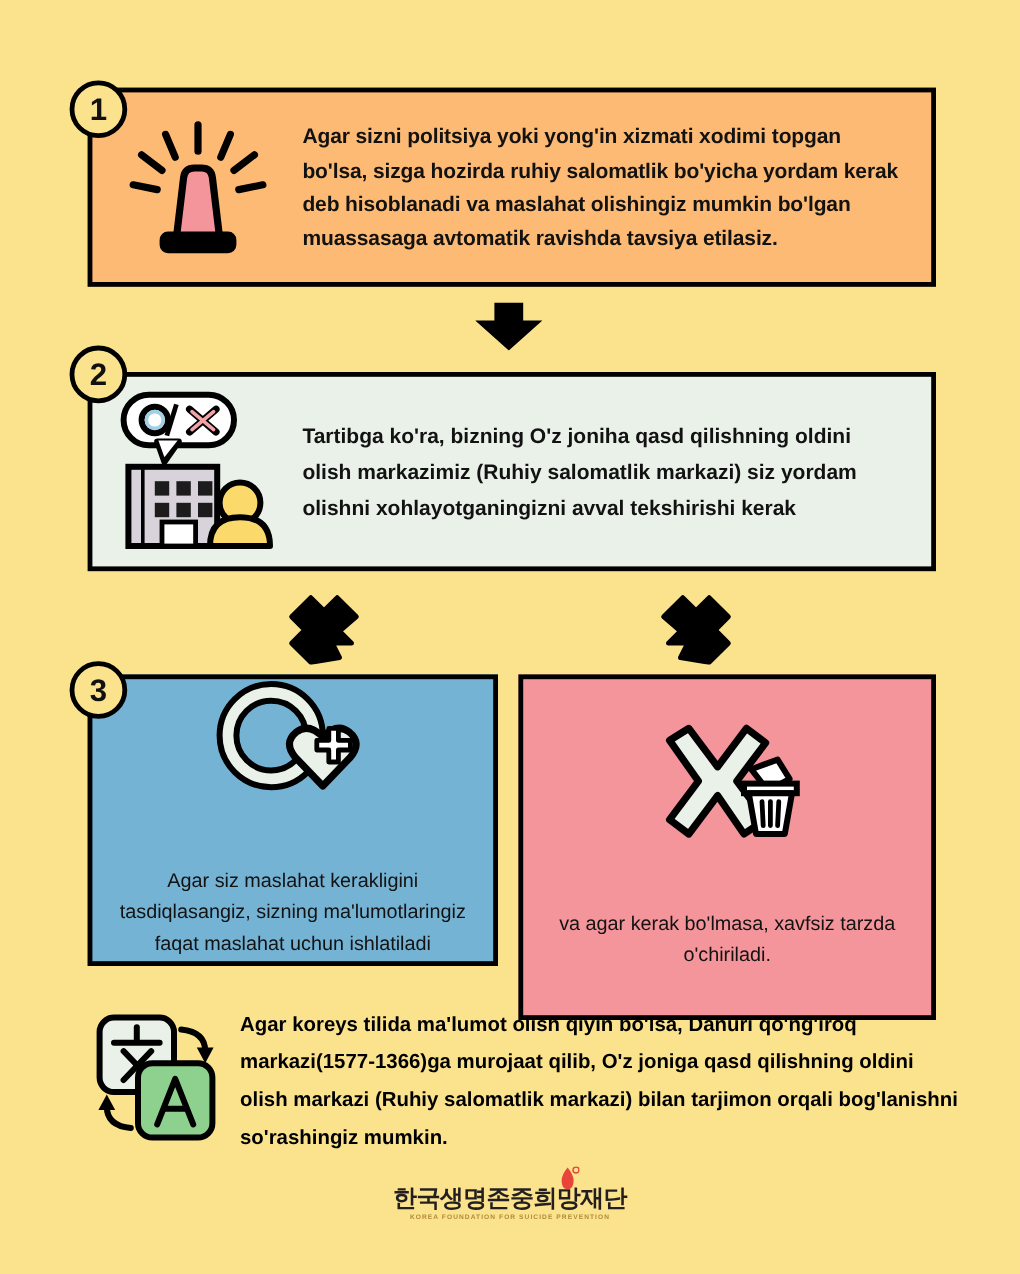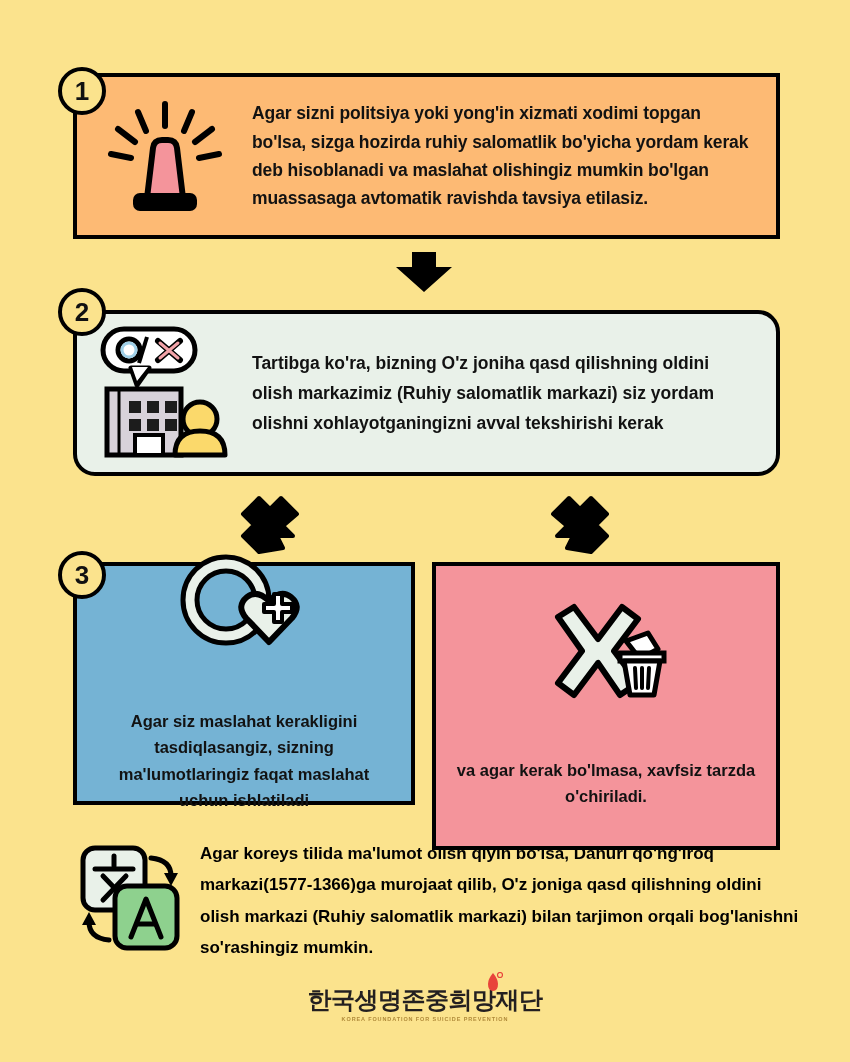--- a/index.html
+++ b/index.html
@@ -53,21 +53,20 @@
   .arrow-down {
     position: absolute;
     left: 396px; top: 252px;
     width: 56px; height: 40px;
   }
 
   
   #step2 {
     left: 73px; top: 310px; width: 707px; height: 166px;
     background: #e9f1e9;
-    border-radius: 22px;
   }
   #step2 .icon-zone { width: 175px; display:flex; align-items:center; justify-content:center; }
   #step2 .text {
     flex: 1;
     padding-right: 22px;
     font-size: 17.5px;
     font-weight: bold;
     line-height: 1.72;
     color: #121212;
   }
@@ -87,21 +86,21 @@
   #step3right {
     left: 432px; top: 562px; width: 348px; height: 288px;
     background: #f4949b;
     flex-direction: column; justify-content: center;
   }
   #badge3 { left: 58px; top: 551px; }
   .p3-icon { height: 100px; display:flex; align-items:center; justify-content:center; margin-bottom: 6px;}
   .p3-text {
     text-align: center;
     font-size: 16.5px;
-    font-weight: bold;
+    font-weight: normal;
     line-height: 1.6;
     color: #121212;
     padding: 0 18px;
     margin-top: 48px;
   }
 
   
   #note {
     position: absolute;
     left: 60px; top: 836px; width: 740px; height: 125px;
@@ -118,21 +117,21 @@
   }
 
   
   #footer {
     position: absolute;
     left: 0; top: 988px; width: 850px;
     display: flex; flex-direction: column; align-items: center;
   }
   .logo-row { display: flex; align-items: flex-end; position: relative; }
   .logo-ko {
-    font-size: 24px; font-weight: bold; color: #231f20;
+    font-size: 20px; font-weight: bold; color: #231f20;
     letter-spacing: -0.5px; line-height: 1;
     font-family: "DejaVu Sans", sans-serif;
   }
   .logo-en {
     margin-top: 4px;
     font-size: 5.5px; font-weight: bold; color: #b08a3a;
     letter-spacing: 0.9px;
     font-family: "Liberation Sans", sans-serif;
   }
   .flame { position: absolute; right: 40px; top: -16px; }

